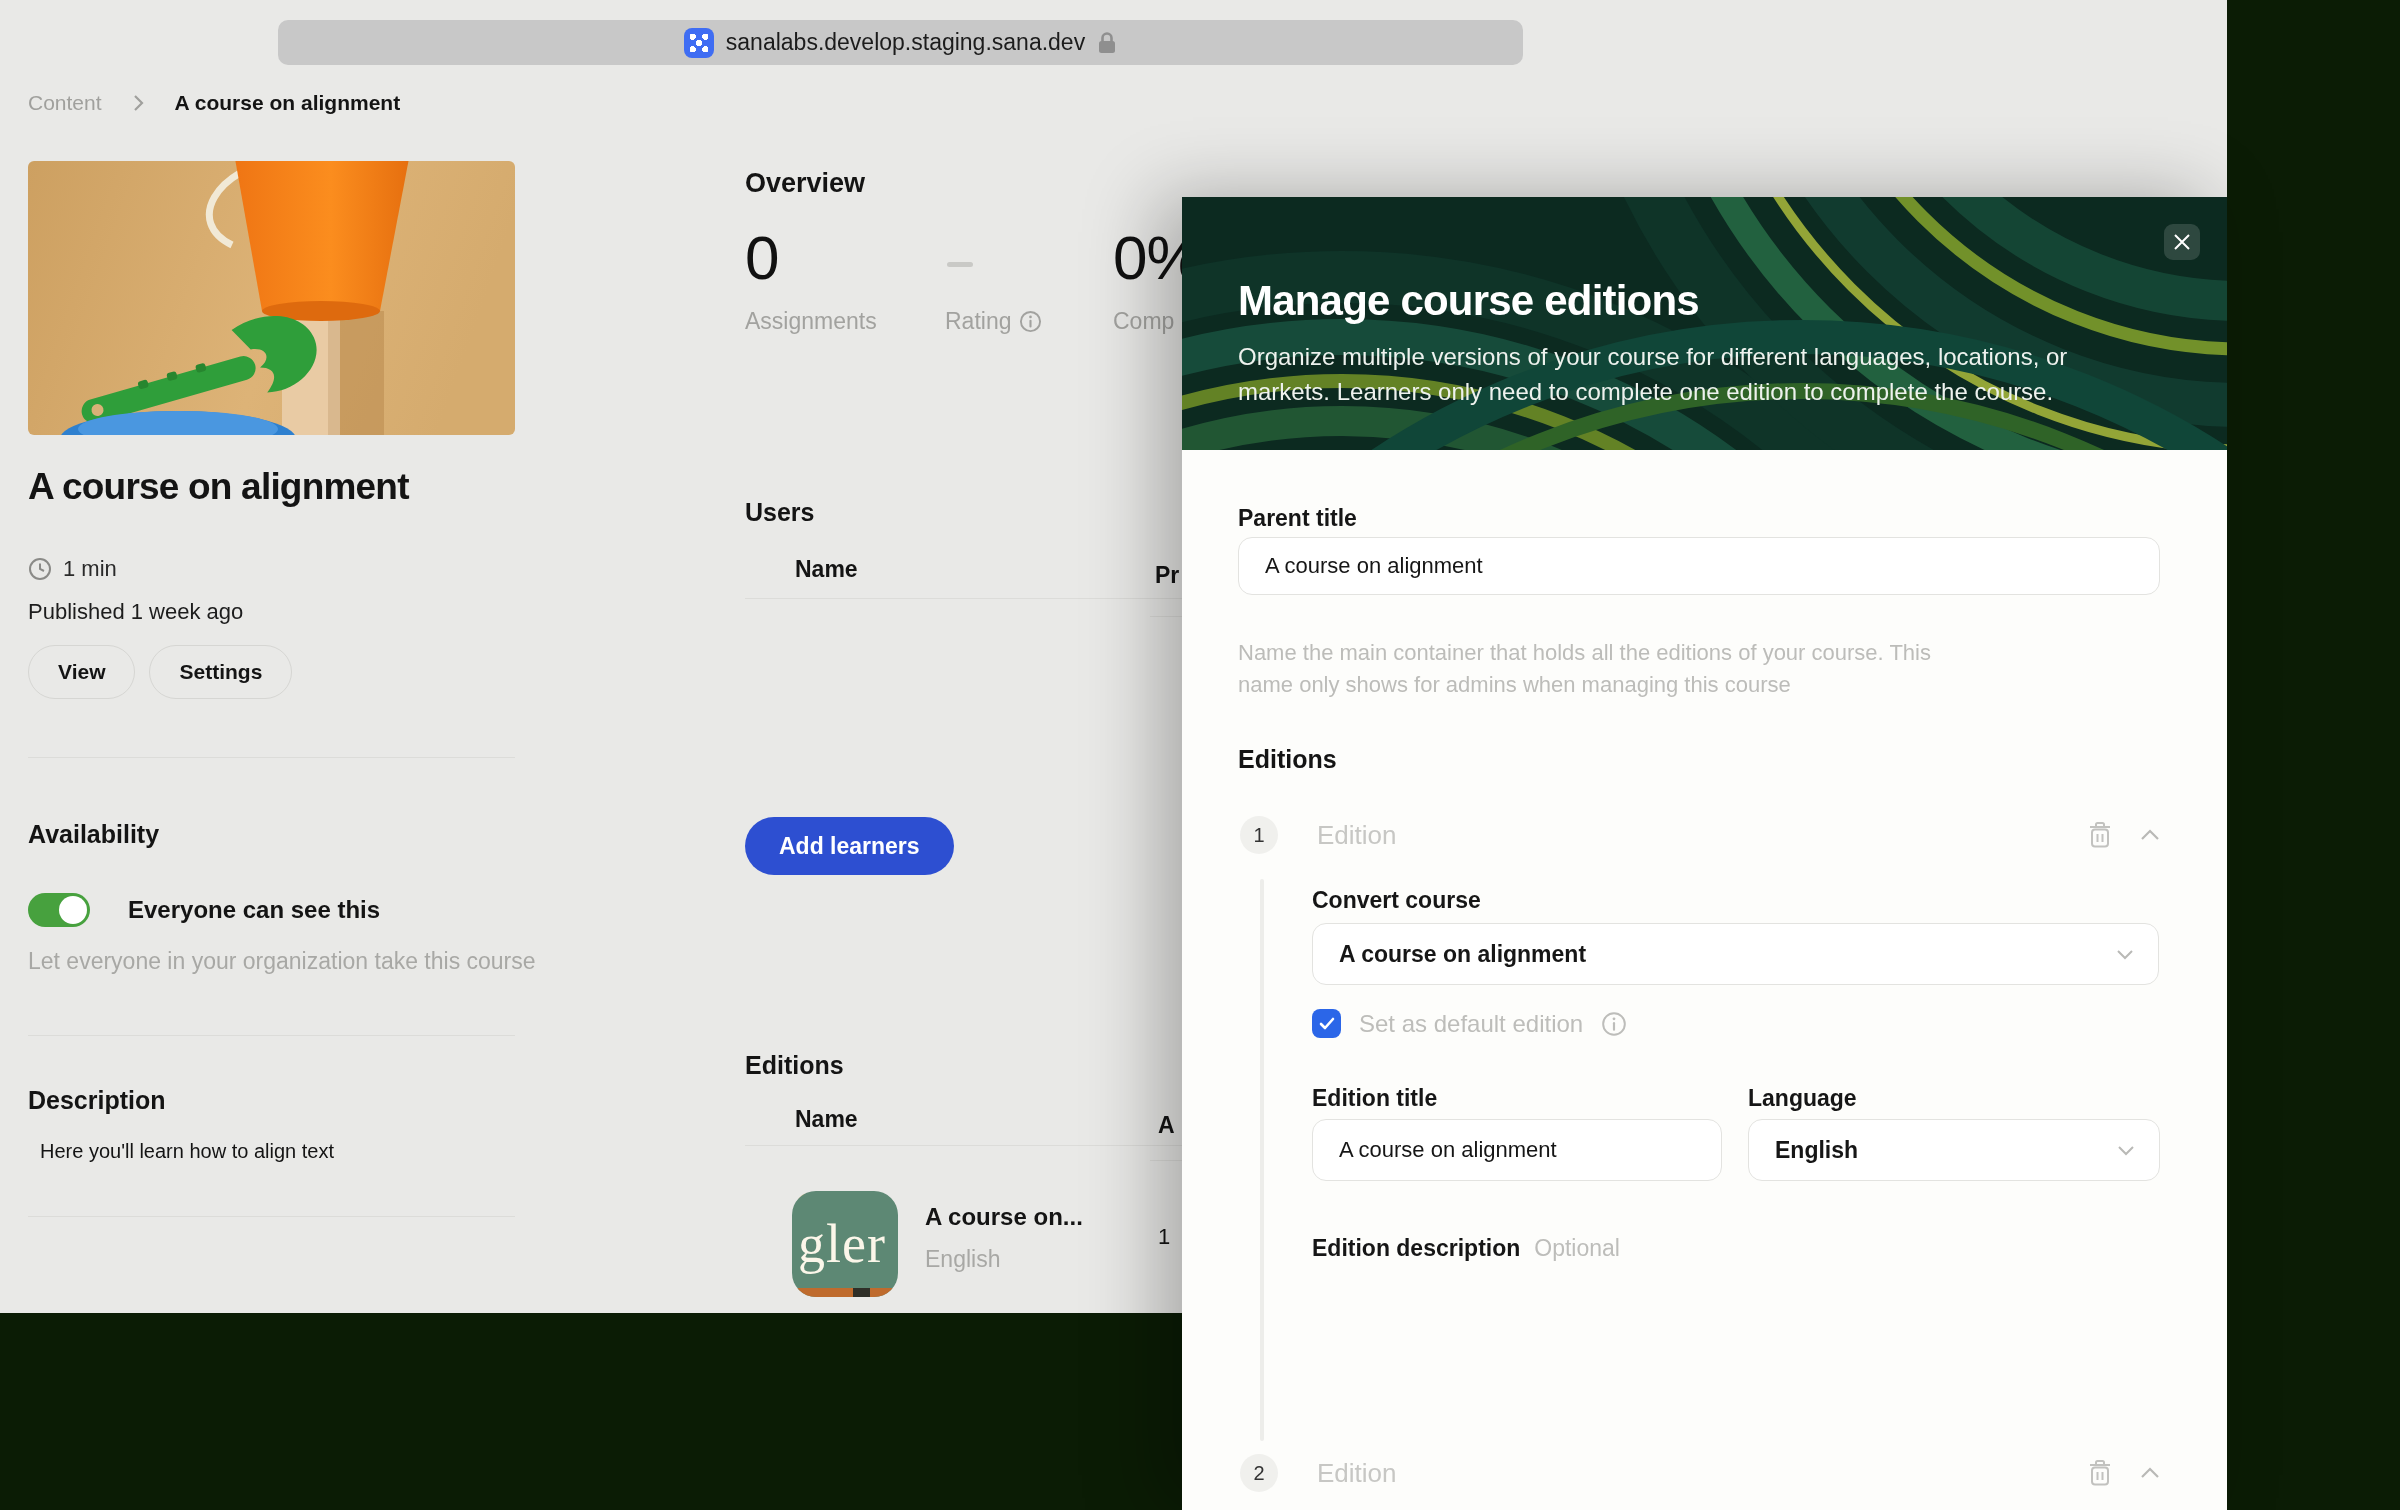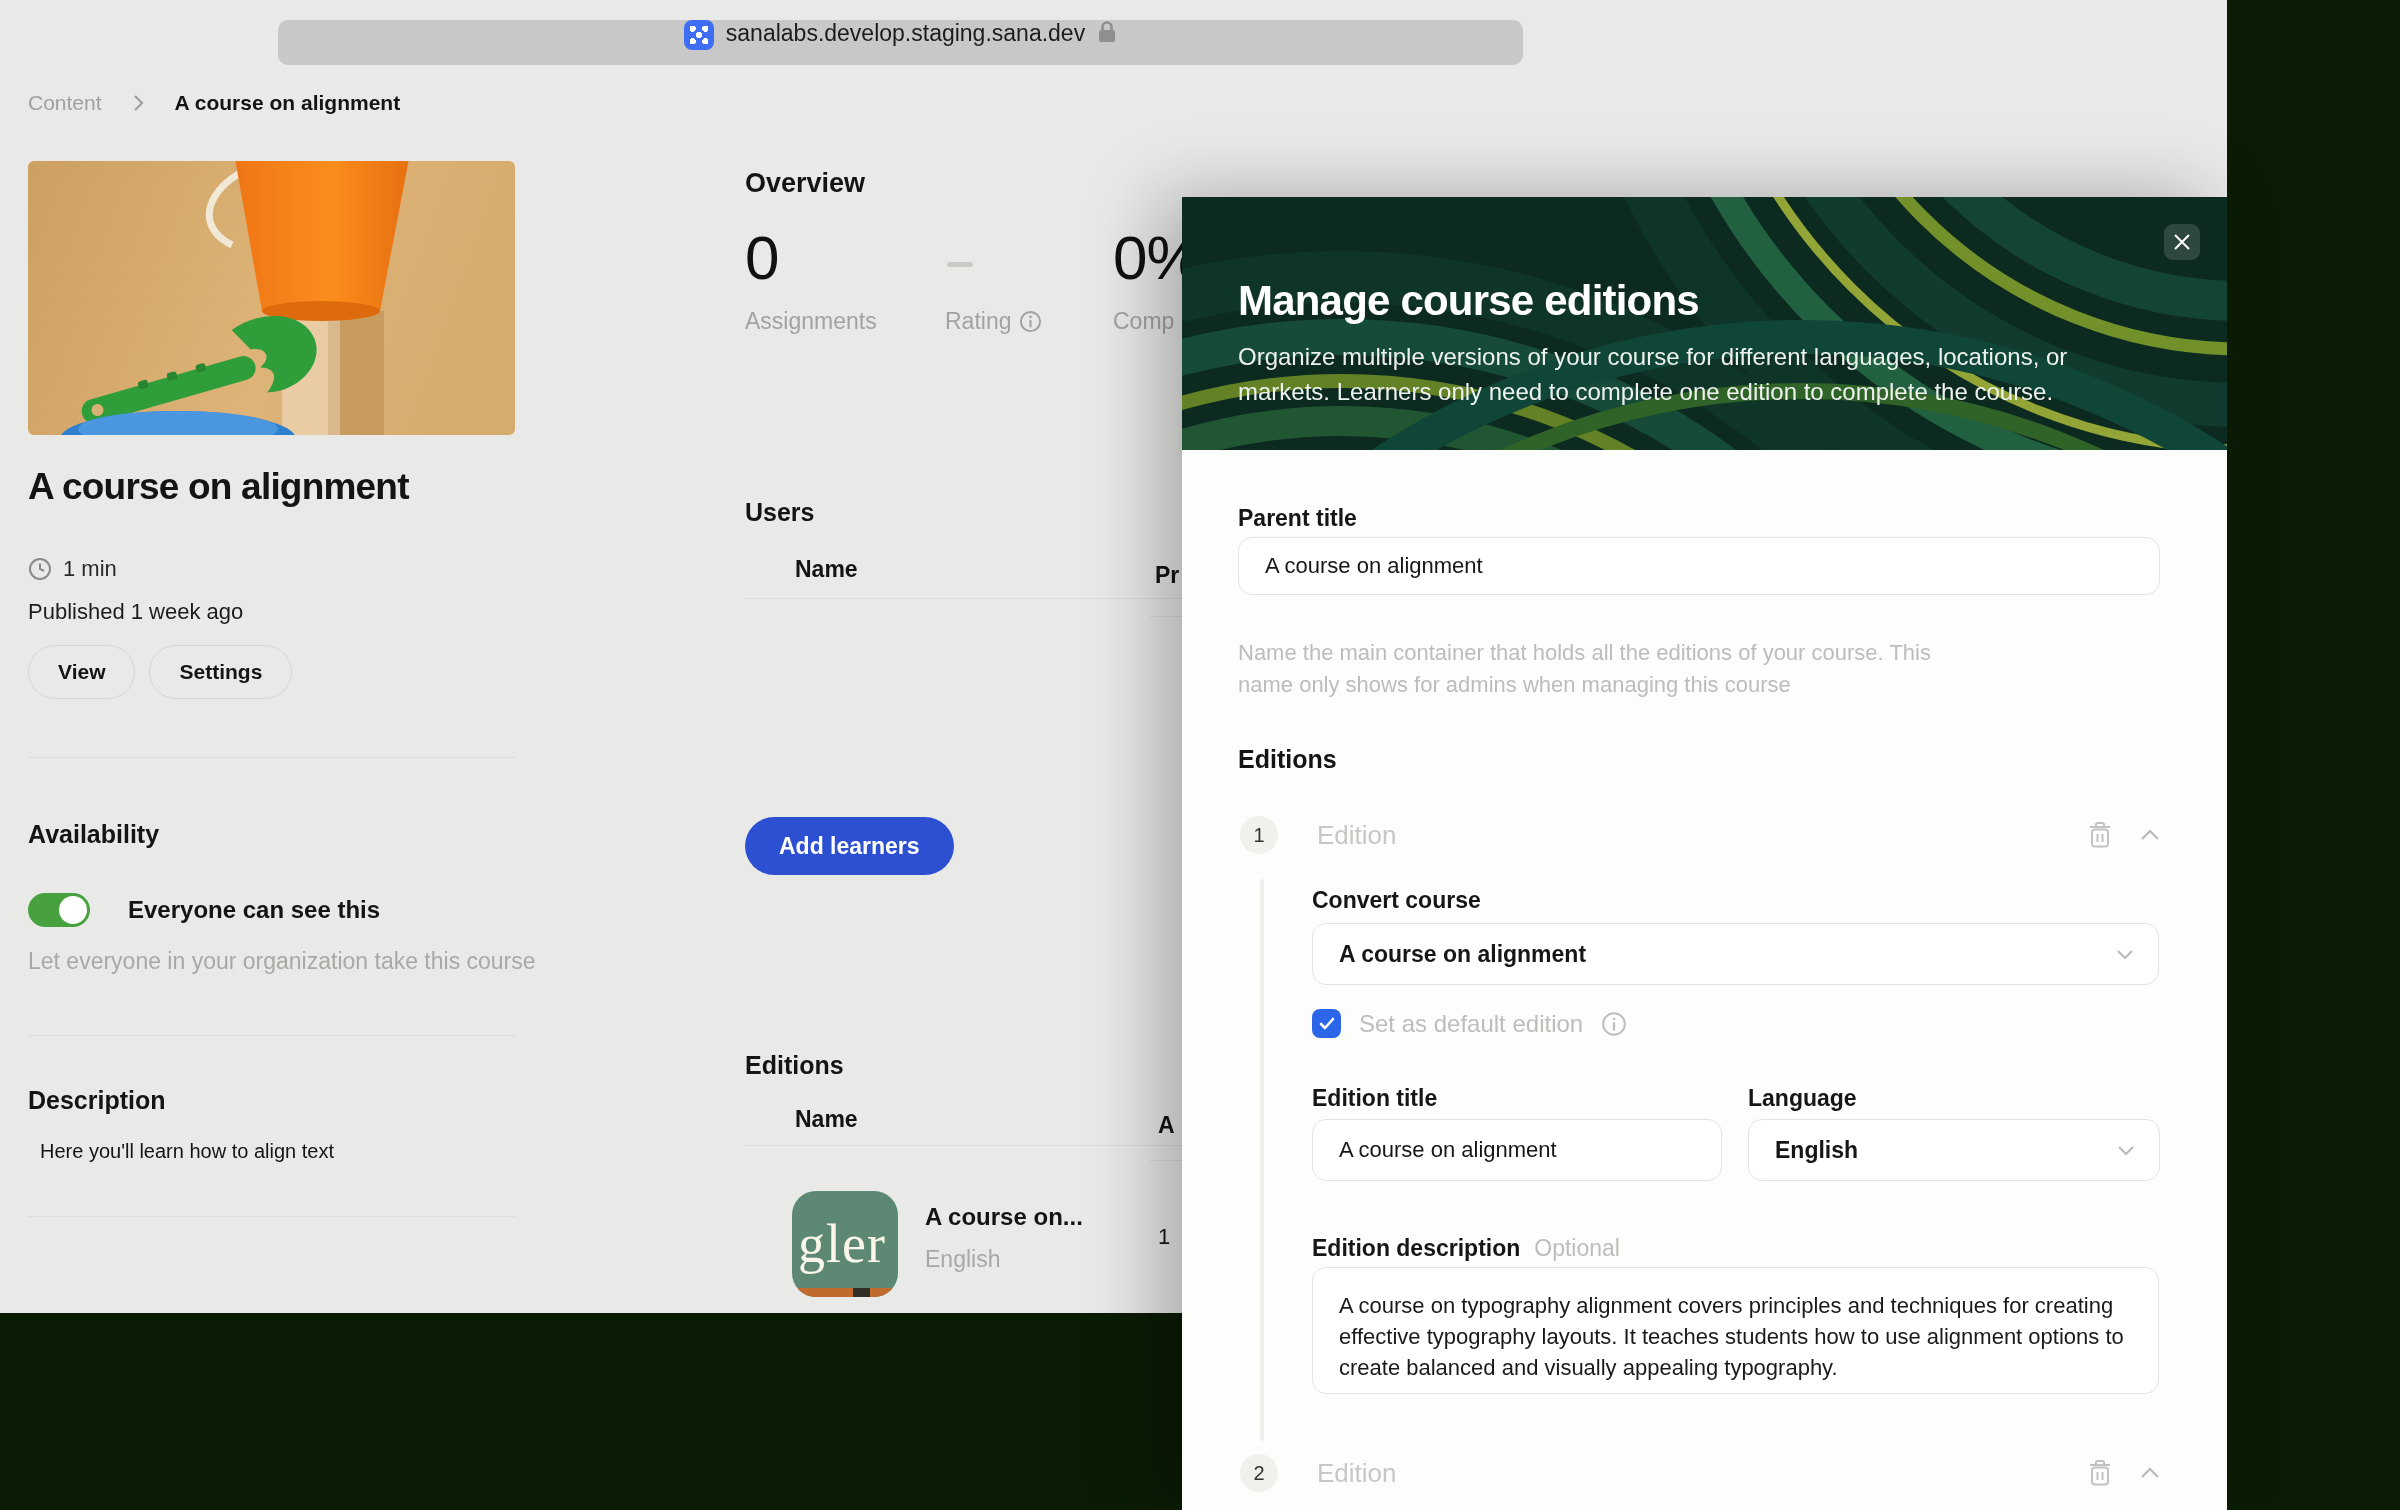--- a/index.html
+++ b/index.html
@@ -11,21 +11,21 @@
     color:#141414;
   }
   .abs { position:absolute; }
 
   
   #browser { left:0; top:197; width:2227px; height:1313px; background:#e9e9e7; overflow:hidden; }
 
   #urlbar {
     left:278px; top:20px; width:1245px; height:45px;
     background:#c8c8c8; border-radius:10px;
-    display:flex; align-items:flex-start; justify-content:center; gap:12px;
+    display:flex; align-items:center; justify-content:center; gap:12px;
   }
   #urlbar .favicon {
     width:30px; height:30px; border-radius:8px; background:#3f6df3; position:relative; flex:none;
     background-image:
       radial-gradient(circle 3.2px at 50% 50%, #fff 97%, transparent),
       radial-gradient(circle 3.2px at 29% 29%, #fff 97%, transparent),
       radial-gradient(circle 3.2px at 71% 29%, #fff 97%, transparent),
       radial-gradient(circle 3.2px at 29% 71%, #fff 97%, transparent),
       radial-gradient(circle 3.2px at 71% 71%, #fff 97%, transparent);
   }
@@ -365,21 +365,20 @@
     <span class="sel-text">English</span>
     <svg width="18" height="11" viewBox="0 0 18 11">
       <polyline points="2,2 9,9 16,2" fill="none" stroke="#b9b9b6" stroke-width="2"></polyline>
     </svg>
   </div>
 
   <div class="abs" style="left:130px; top:1038px; display:flex; gap:14px; align-items:baseline;">
     <span class="field-label">Edition description</span>
     <span class="optional">Optional</span>
   </div>
-  <div class="textarea abs" style="left:130px; top:1070px; width:847px; height:127px;">A course on typography alignment covers principles and techniques for creating effective typography layouts. It teaches students how to use alignment options to create balanced and visually appealing typography.</div>
 
   <div class="edition-hdr abs" style="left:58px; top:1256px; width:920px;">
     <div class="num-badge">2</div>
     <div class="edition-word">Edition</div>
     <div class="hdr-icons">
       <button class="icon-btn">
         <svg width="28" height="30" viewBox="0 0 28 30">
           <path d="M4 7 h20 M10 7 V4.5 a1.5 1.5 0 0 1 1.5-1.5 h5 a1.5 1.5 0 0 1 1.5 1.5 V7" fill="none" stroke="#c2c2bf" stroke-width="2"></path>
           <rect x="6" y="9.5" width="16" height="17" rx="3" fill="none" stroke="#c2c2bf" stroke-width="2"></rect>
           <path d="M11.5 14 v8 M16.5 14 v8" stroke="#c2c2bf" stroke-width="2"></path>

